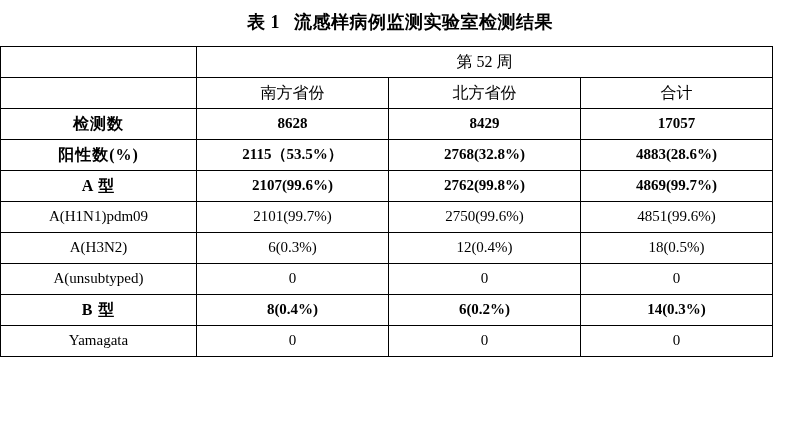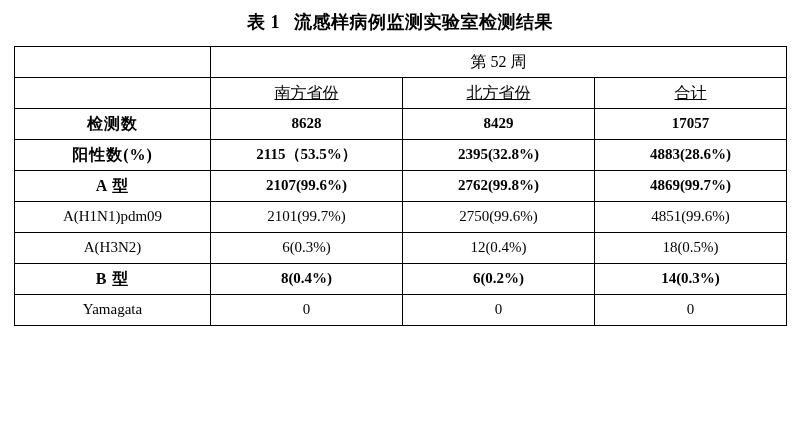--- a/index.html
+++ b/index.html
@@ -25,21 +25,21 @@
     font-size: 18px;
     font-weight: 700;
     letter-spacing: 0.5px;
     padding-top: 10px;
     padding-bottom: 12px;
   }
   .caption-num {
     margin-right: 14px;
   }
   .table-wrap {
-    padding: 0 14px;
+    padding: 0 0;
   }
   table.data-table {
     width: 772px;
     border-collapse: collapse;
     table-layout: fixed;
     font-size: 15px;
   }
   table.data-table td {
     border: 1px solid #000000;
     text-align: center;
@@ -55,21 +55,20 @@
   .col-label { width: 196px; }
   .col-data { width: 192px; }
 
   .hdr-week {
     font-size: 16px;
     height: 34px;
   }
   .hdr-region {
     font-size: 16px;
     height: 38px;
-    text-decoration: underline;
   }
   .blank-cell {
     border-left: 1.5px solid #000;
   }
   .row-bold td {
     font-weight: 700;
   }
   .lbl {
     font-size: 15px;
     margin-left: 16px;
@@ -122,21 +121,21 @@
         <tr class="row-bold">
           <td class="lbl-bold">检测数</td>
           <td class="val-bold">8628</td>
           <td class="val-bold">8429</td>
           <td class="val-bold">17057</td>
         </tr>
 
         <tr class="row-bold">
           <td class="lbl-bold">阳性数(%)</td>
           <td class="val-bold">2115（53.5%）</td>
-          <td class="val-bold">2395(32.8%)</td>
+          <td class="val-bold">2768(32.8%)</td>
           <td class="val-bold">4883(28.6%)</td>
         </tr>
 
         <tr class="row-bold">
           <td class="lbl-bold">A 型</td>
           <td class="val-bold">2107(99.6%)</td>
           <td class="val-bold">2762(99.8%)</td>
           <td class="val-bold">4869(99.7%)</td>
         </tr>
 
@@ -147,20 +146,26 @@
           <td class="val">4851(99.6%)</td>
         </tr>
 
         <tr>
           <td class="lbl">A(H3N2)</td>
           <td class="val">6(0.3%)</td>
           <td class="val">12(0.4%)</td>
           <td class="val">18(0.5%)</td>
         </tr>
 
+        <tr>
+          <td class="lbl">A(unsubtyped)</td>
+          <td class="val">0</td>
+          <td class="val">0</td>
+          <td class="val">0</td>
+        </tr>
 
         <tr class="row-bold">
           <td class="lbl-bold">B 型</td>
           <td class="val-bold">8(0.4%)</td>
           <td class="val-bold">6(0.2%)</td>
           <td class="val-bold">14(0.3%)</td>
         </tr>
 
 
 

